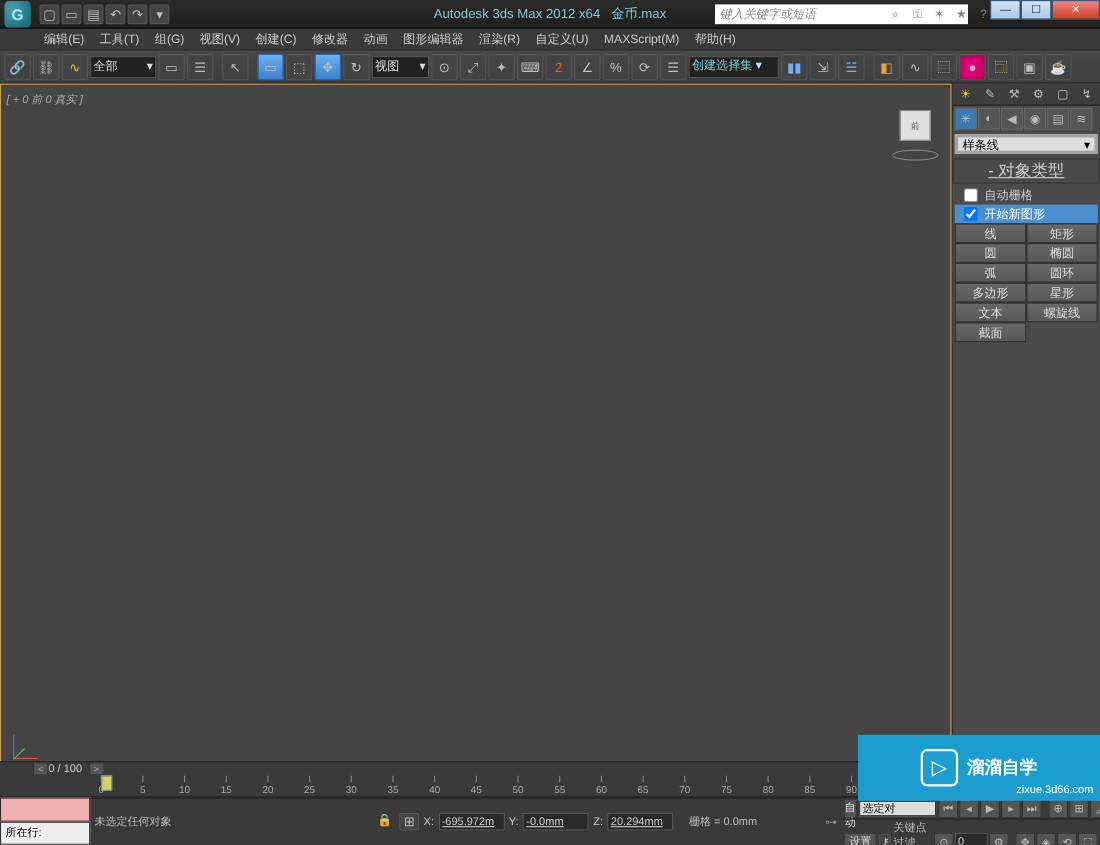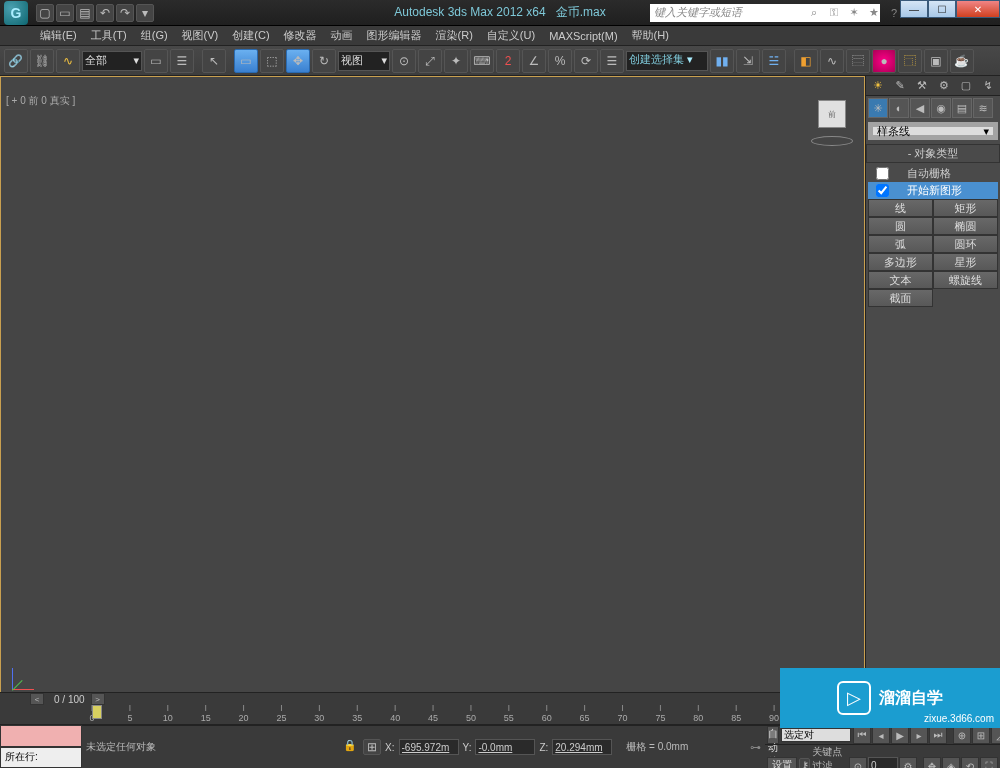--- a/index.html
+++ b/index.html
@@ -29,57 +29,57 @@
 .tb { width: 24px; height: 24px; background: #444; border: 1px solid #555; display: flex; align-items: center; justify-content: center; font-size: 12px; cursor: pointer; border-radius: 2px; }
 .tb.blue { background: linear-gradient(#6ab0f0, #3a80d0); border-color: #2a6ab0; }
 .tb.sep { width: 4px; background: none; border: none; }
 .sel-filter { width: 60px; height: 20px; background: #222; color: #ddd; border: 1px solid #555; font-size: 11px; padding: 0 2px; display: flex; align-items: center; justify-content: space-between; }
 .sel-filter::after { content: "▾"; }
 .named-sel { width: 82px; height: 20px; background: #222; color: #aef; border: 1px solid #555; font-size: 11px; padding: 0 2px; }
 
 
 .middle { display: flex; height: 640px; position: relative; }
 .viewport-area { flex: 1; position: relative; background: #454545; }
-.viewport-label { position: absolute; top: 18px; left: 6px; color: #aaa; font-size: 10px; }
+.viewport-label { position: absolute; top: 8px; left: 6px; color: #aaa; font-size: 10px; font-style: italic; }
 .viewport-border { position: absolute; inset: 0; border: 1px solid #c9a050; }
 .viewcube { position: absolute; top: 24px; right: 10px; width: 46px; height: 46px; }
 .viewcube .cube { width: 28px; height: 28px; background: #e0e0e0; border: 1px solid #888; margin: 0 auto; display: flex; align-items: center; justify-content: center; font-size: 8px; color: #666; }
 .viewcube .ring { position: absolute; bottom: 0; left: 50%; transform: translateX(-50%); width: 42px; height: 10px; border: 1px solid #888; border-radius: 50%; }
 .axis-gizmo { position: absolute; bottom: 26px; left: 12px; width: 30px; height: 30px; }
 .axis-gizmo .z { position: absolute; bottom: 0; left: 0; width: 1px; height: 22px; background: #5070f0; }
 .axis-gizmo .x { position: absolute; bottom: 0; left: 0; width: 22px; height: 1px; background: #f05050; }
 .axis-gizmo .y { position: absolute; bottom: 0; left: 0; width: 14px; height: 14px; border-left: 1px solid #50c050; transform: rotate(45deg); transform-origin: bottom left; }
 
 
 .cmd-panel { width: 135px; background: #4a4a4a; border-left: 1px solid #222; display: flex; flex-direction: column; }
 .cmd-tools-row { height: 20px; display: flex; align-items: center; justify-content: space-around; padding: 2px; background: #3e3e3e; border-bottom: 1px solid #222; gap: 2px; }
 .cmd-tools-row .ct { width: 15px; height: 15px; display:flex; align-items:center; justify-content:center; font-size: 11px; }
 .cmd-tabs { display: flex; padding: 2px; gap: 1px; }
 .cmd-tab { width: 20px; height: 20px; background: #555; border: 1px solid #666; display: flex; align-items: center; justify-content: center; font-size: 11px; }
 .cmd-tab.active { background: #3a7ab0; }
-.cmd-dd { margin: 2px; height: 18px; background: #ddd; color: #000; border: 5px solid #a3a3a3; display: flex; align-items: center; justify-content: space-between; padding: 0 4px; font-size: 11px; }
+.cmd-dd { margin: 2px; height: 18px; background: #ddd; color: #000; border: 3px solid #a3a3a3; display: flex; align-items: center; justify-content: space-between; padding: 0 4px; font-size: 11px; }
 .cmd-dd::after { content: "▾"; color: #000; }
 .rollout { margin: 2px 0; }
-.rollout-hdr { background: #4a4a4a; border: 1px solid #333; text-align: center; padding: 1px; color: #ccc; font-size: 11px; }
+.rollout-hdr { background: #4a4a4a; border: 1px solid #333; text-align: center; padding: 1px; color: #ccc; font-size: 15px; text-decoration: underline; }
 .rollout-hdr::before { content: "- "; }
 .rollout-body { background: #4a4a4a; padding: 2px; }
-.chk-row { display: flex; align-items: center; font-size: 11px; padding: 1px 8px; color: #ccc; gap: 16px; }
+.chk-row { display: flex; align-items: center; font-size: 11px; padding: 1px 8px; color: #ccc; gap: 4px; }
 .chk-row input { margin-right: 2px; }
 .chk-row.hilite { background: #4a90d0; color: #fff; align-items: center; }
 .btn-grid { display: grid; grid-template-columns: 1fr 1fr; gap: 0; }
 .pbtn { height: 18px; background: linear-gradient(#686868, #585858); border: 1px solid #333; color: #ddd; font-size: 11px; display: flex; align-items: center; justify-content: center; cursor: pointer; }
 .name-row { display: flex; gap: 2px; padding: 2px; }
 .name-input { flex: 1; height: 16px; background: #555; border: 1px solid #333; }
 .color-sw { width: 16px; height: 16px; background: #222; border: 1px solid #888; }
 
 
 .timeline-area { position: absolute; bottom: 44px; left: 0; right: 0; height: 32px; background: #3a3a3a; border-top: 1px solid #222; }
 .time-slider-row { height: 12px; display: flex; align-items: center; padding: 0 6px 0 30px; }
 .time-btn { width: 14px; height: 12px; background: #555; border: 1px solid #333; font-size: 8px; display:flex; align-items:center; justify-content:center; }
-.time-readout { margin-left: 10px; font-size: 10px; color: #ccc; }
+.time-readout { margin-left: 0; font-size: 10px; color: #ccc; }
 .time-ruler { height: 20px; position: relative; background: #3a3a3a; display: flex; padding: 0 30px; }
 .time-ruler .scrub { position: absolute; left: 92px; top: 0; width: 10px; height: 14px; background: #d8d060; border: 1px solid #888; }
 .time-ruler svg { width: 100%; height: 20px; }
 
 
 .statusbar { position: absolute; bottom: 0; left: 0; right: 0; height: 44px; background: #3a3a3a; border-top: 1px solid #222; display: flex; }
 .sb-left { width: 82px; background: #4a4a4a; display: flex; flex-direction: column; }
 .sb-left .row1 { flex:1; display:flex; align-items:center; padding: 0 4px; background: #f0b0b0; color: #000; border: 1px solid #333; }
 .sb-left .row2 { flex:1; display:flex; align-items:center; padding: 0 4px; background: #eee; color: #000; border: 1px solid #333; font-size: 10px; }
 .sb-mid { flex: 1; display: flex; flex-direction: column; }

